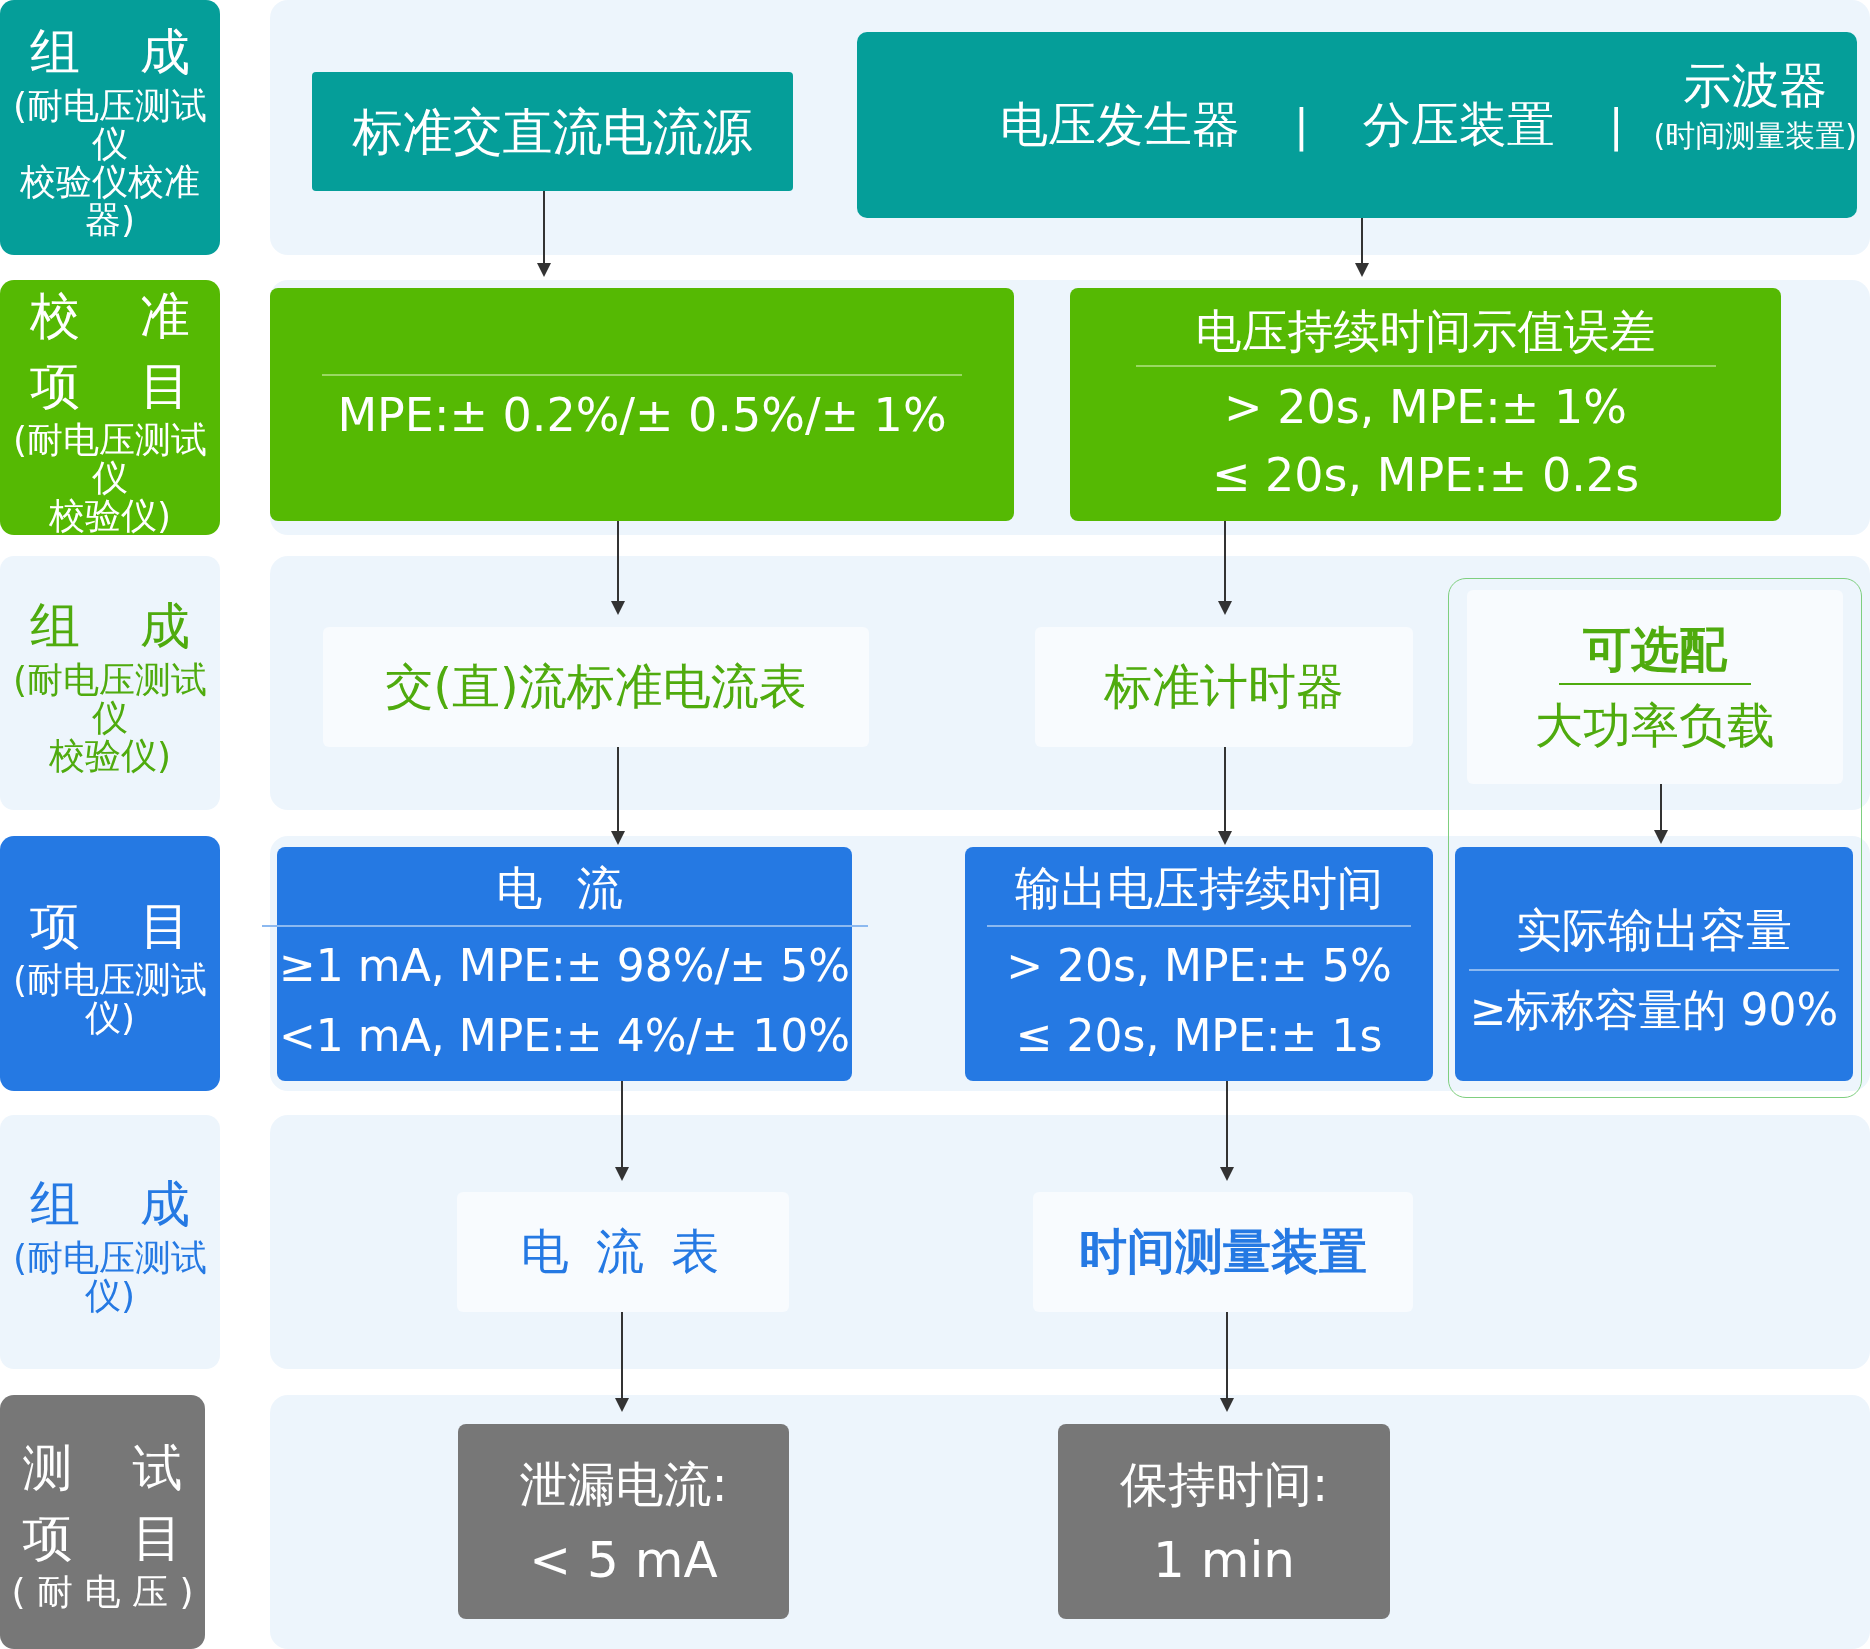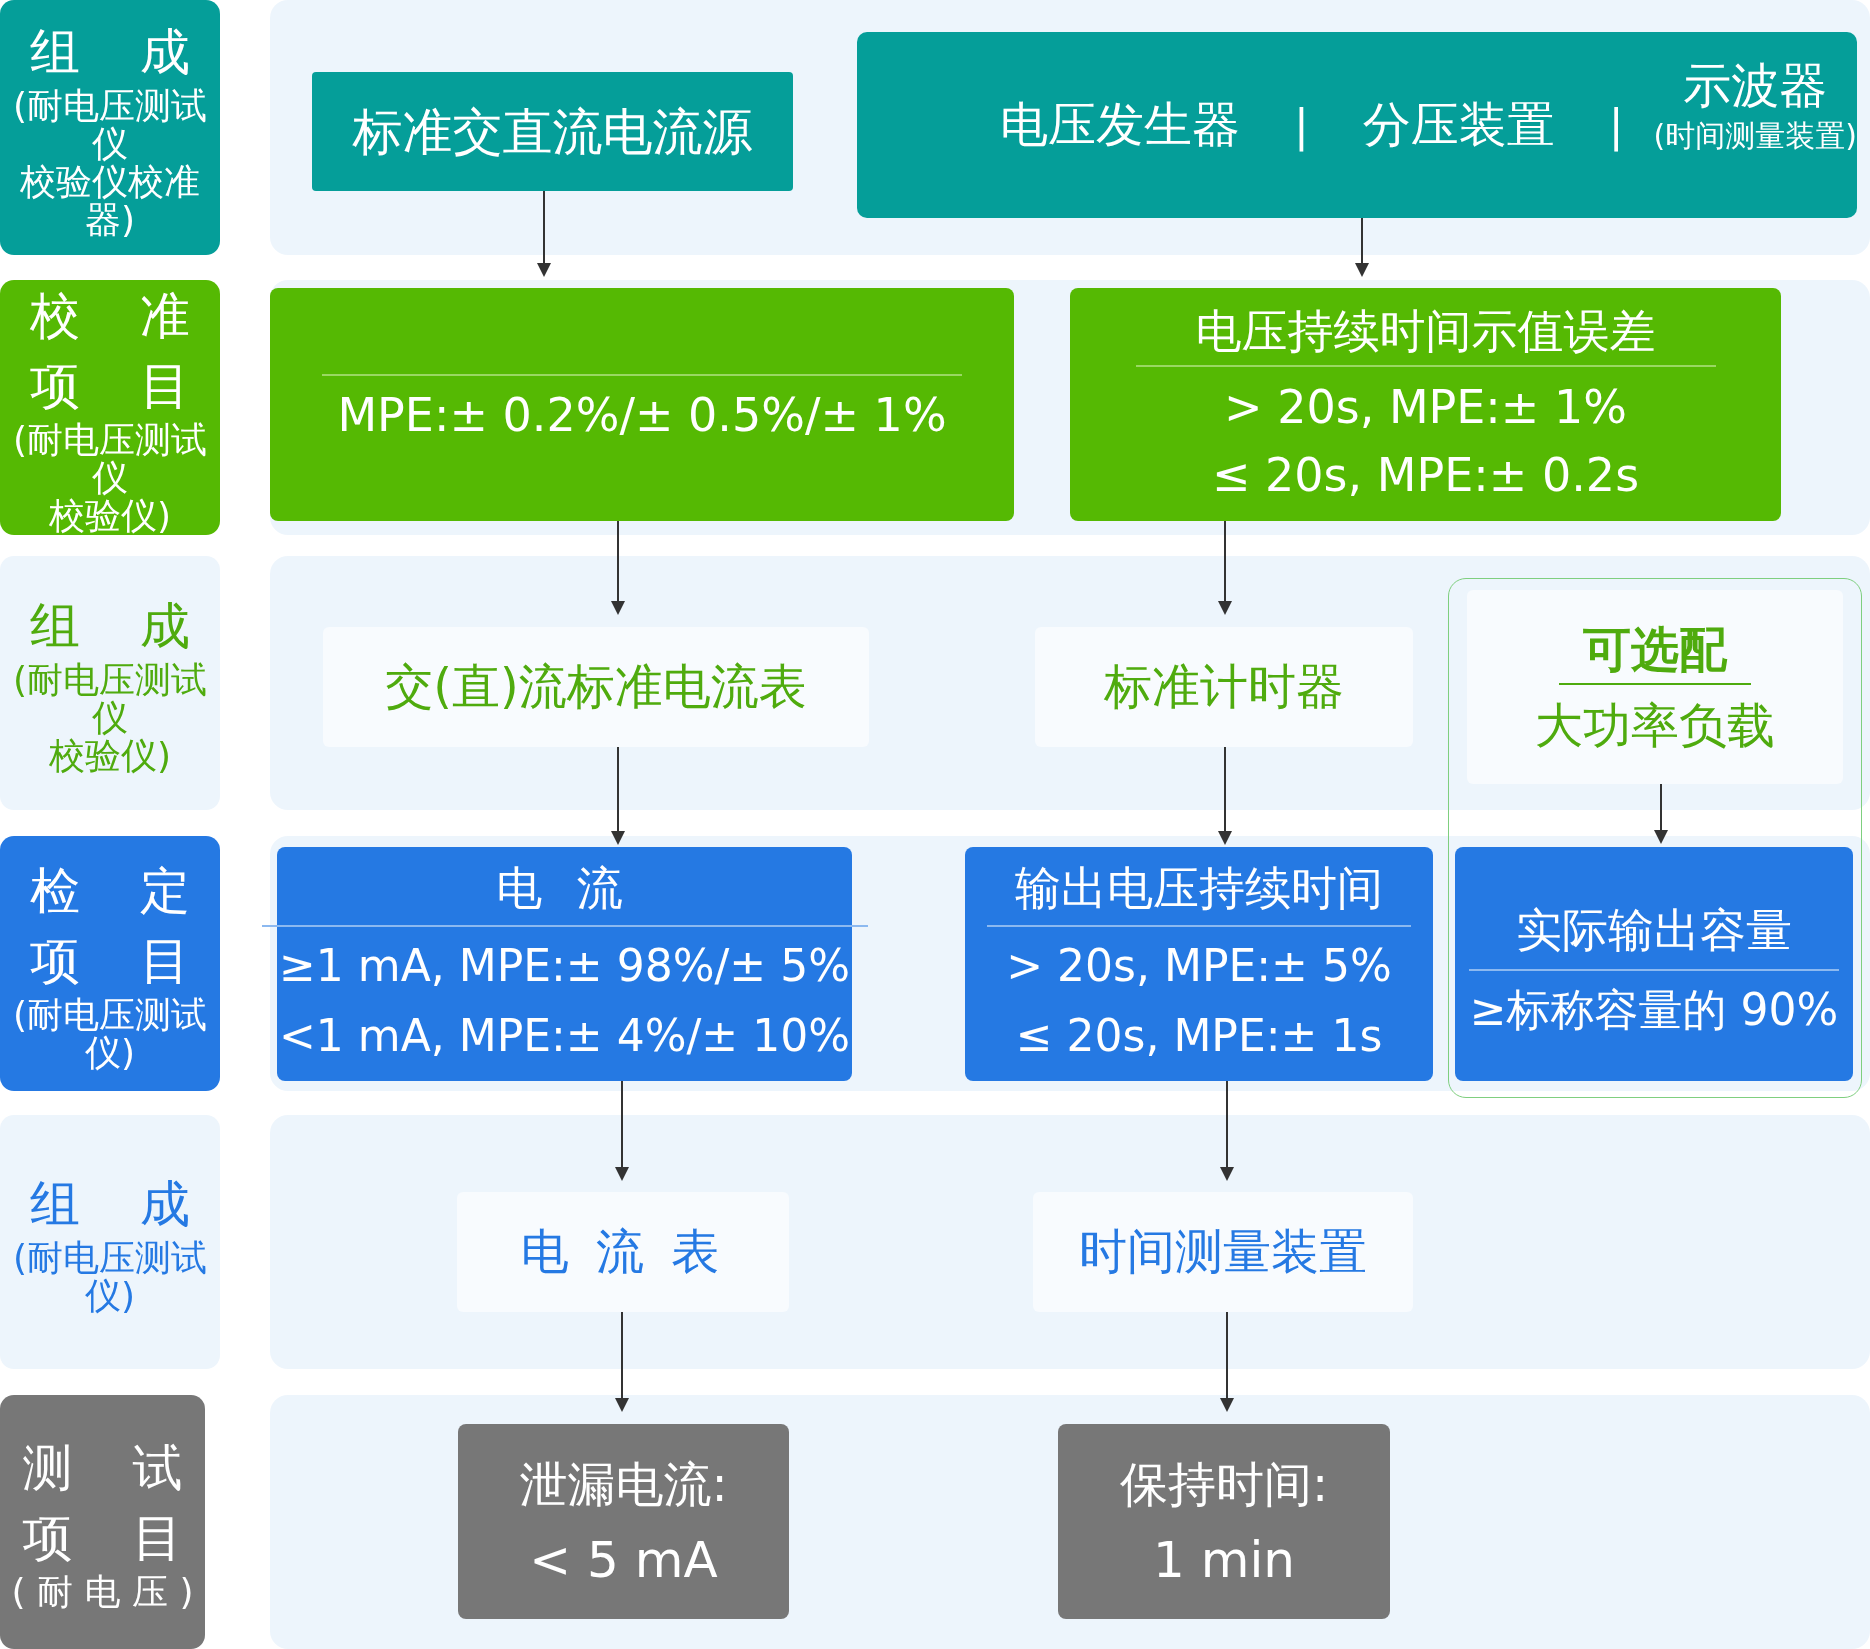--- a/index.html
+++ b/index.html
@@ -38,21 +38,20 @@
   <div class="small">校验仪)</div>
 </div>
 
 <div class="abs label" style="left:0;top:556px;width:220px;height:254px;background:#edf5fc;color:#4fab0e;">
   <div class="big">组 成</div>
   <div class="small">(耐电压测试仪</div>
   <div class="small">校验仪)</div>
 </div>
 
 <div class="abs label blue" style="left:0;top:836px;width:220px;height:255px;color:#fff;">
-  <div class="big">检 定</div>
   <div class="big">项 目</div>
   <div class="small">(耐电压测试仪)</div>
 </div>
 
 <div class="abs label" style="left:0;top:1115px;width:220px;height:254px;background:#edf5fc;color:#2579e3;">
   <div class="big">组 成</div>
   <div class="small">(耐电压测试仪)</div>
 </div>
 
 <div class="abs label gray" style="left:0;top:1395px;width:205px;height:254px;color:#ffffff;">
@@ -125,21 +124,21 @@
 
 <div class="abs box blue" style="left:1455px;top:847px;width:398px;height:234px;justify-content:flex-start;">
   <div class="t48" style="margin-top:52px;">实际输出容量</div>
   <div class="divider" style="width:370px;background:#8cb9f0;margin:8px 0 4px;"></div>
   <div class="t44">≥标称容量的 90%</div>
 </div>
 
 <div class="abs light" style="left:457px;top:1192px;width:332px;height:120px;color:#2579e3;">
   <div style="font-size:48px;letter-spacing:6px;">电 流 表</div>
 </div>
-<div class="abs light" style="left:1033px;top:1192px;width:380px;height:120px;color:#2579e3;">
+<div class="abs light" style="left:1033px;top:1192px;width:380px;height:120px;color:#2579e3;font-weight:bold;">
   <div style="font-size:48px;">时间测量装置</div>
 </div>
 
 <div class="abs box gray" style="left:458px;top:1424px;width:331px;height:195px;">
   <div style="font-size:48px;line-height:76px;">泄漏电流:</div>
   <div style="font-size:50px;line-height:76px;">&lt; 5 mA</div>
 </div>
 <div class="abs box gray" style="left:1058px;top:1424px;width:332px;height:195px;">
   <div style="font-size:48px;line-height:76px;">保持时间:</div>
   <div style="font-size:50px;line-height:76px;">1 min</div>

